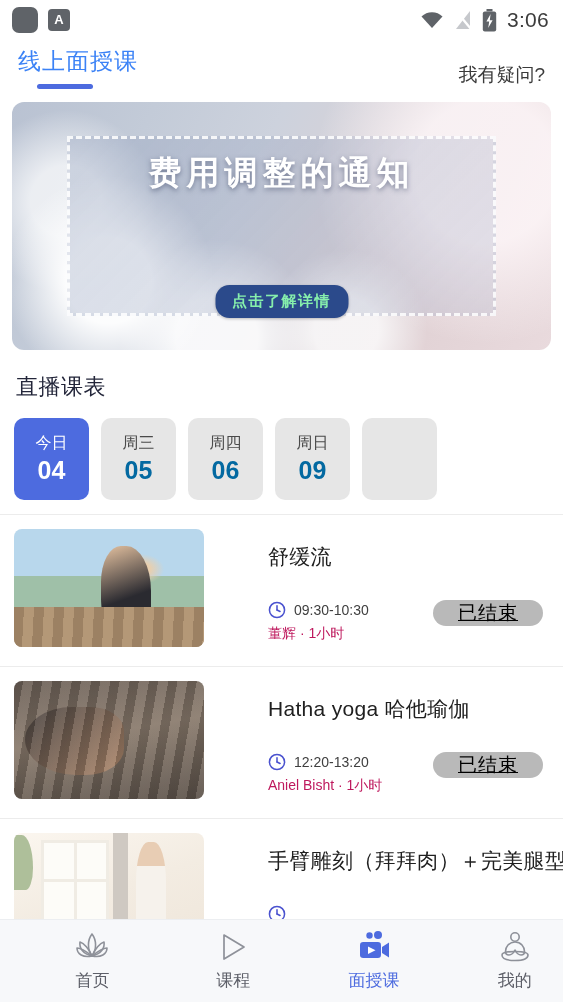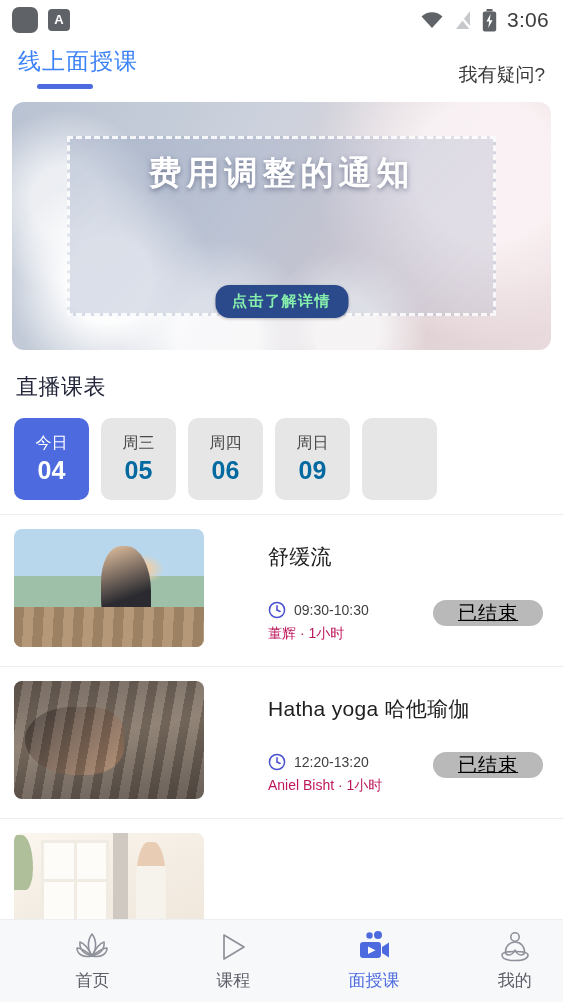--- a/index.html
+++ b/index.html
@@ -274,20 +274,34 @@
     <div class="cbtn">已结束</div>
   </div>
 
   <div class="classrow">
     <div class="thumb thumb-c">
       <div class="plant"></div>
       <div class="win"></div>
       <div class="cur"></div>
       <div class="fig"></div>
     </div>
+    <div class="cinfo">
+      <div class="ctitle">手臂雕刻（拜拜肉）＋完美腿型</div>
+      <div class="cmeta">
+        <div class="ctime">
+          <svg class="clock" viewBox="0 0 20 20">
+            <circle cx="10" cy="10" r="8.4" fill="none" stroke="#4a52cf" stroke-width="1.7"></circle>
+            <line x1="10" y1="10" x2="10" y2="5.2" stroke="#4a52cf" stroke-width="1.7" stroke-linecap="round"></line>
+            <line x1="10" y1="10" x2="13.4" y2="11.6" stroke="#4a52cf" stroke-width="1.7" stroke-linecap="round"></line>
+          </svg>
+          <span></span>
+        </div>
+        <div class="cteacher"></div>
+      </div>
+    </div>
   </div>
 
 </div>
 
 <div class="bottomnav">
 
   <div class="navitem">
     <svg width="40" height="32" viewBox="0 0 40 32">
       <g fill="none" stroke="#8e9199" stroke-width="1.6" stroke-linejoin="round">
         <path d="M20 3 C15.5 9 15 18 20 25 C25 18 24.5 9 20 3 Z"></path>

